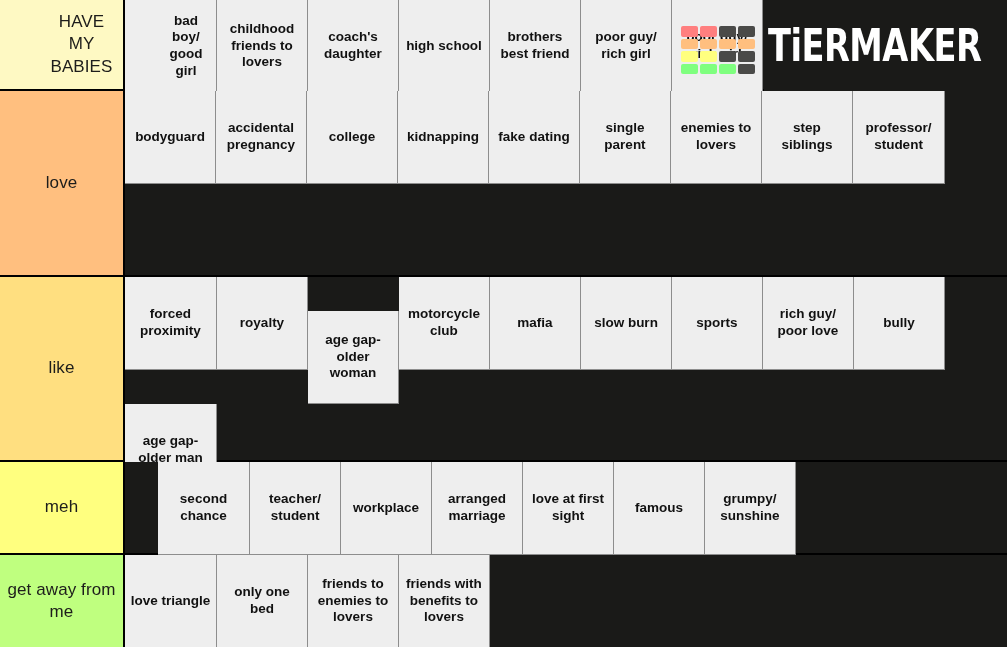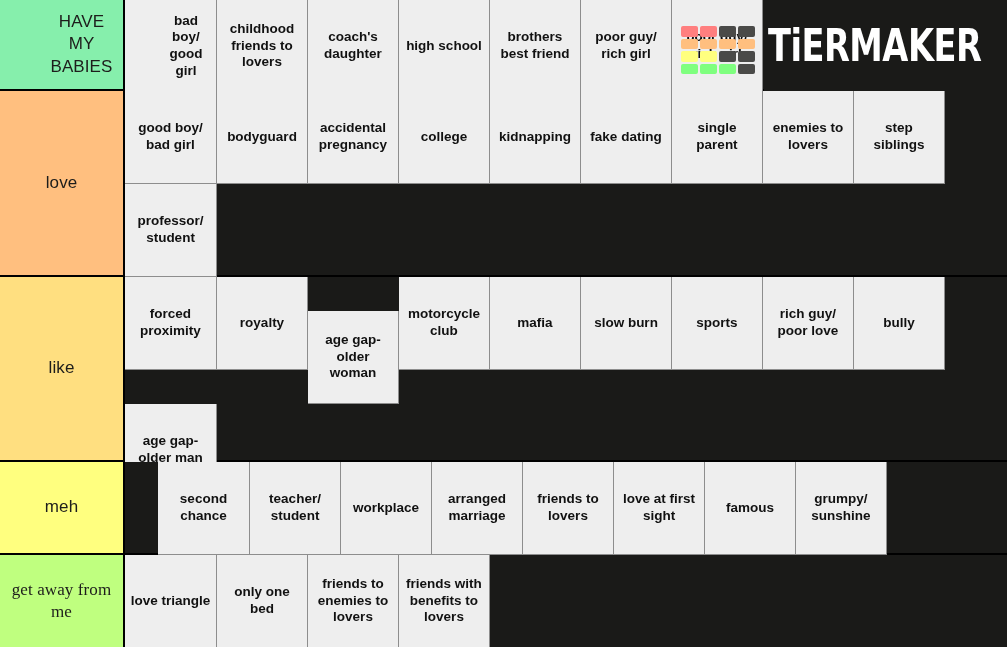--- a/index.html
+++ b/index.html
@@ -111,35 +111,34 @@
     display: block;
   }
 </style>
 </head>
 <body>
 
 <div id="tierlist">
 
   <div id="rows-container">
       <div class="tier-row" style="height: 91px;">
-        <div class="tier-label" style="background: #86efac; padding-left: 46px;">HAVE MY BABIES</div>
+        <div class="tier-label" style="background: #fef9c3; padding-left: 46px;">HAVE MY BABIES</div>
         <div class="tier-items">
           <div class="item" style="flex: 0 0 92px; width: 92px; height: 93px; padding-left: 36px;">bad boy/ good girl</div>
           <div class="item" style="flex: 0 0 91px; width: 91px; height: 93px;">childhood friends to lovers</div>
           <div class="item" style="flex: 0 0 91px; width: 91px; height: 93px;">coach's daughter</div>
           <div class="item" style="flex: 0 0 91px; width: 91px; height: 93px;">high school</div>
           <div class="item" style="flex: 0 0 91px; width: 91px; height: 93px;">brothers best friend</div>
           <div class="item" style="flex: 0 0 91px; width: 91px; height: 93px;">poor guy/ rich girl</div>
           <div class="item" style="flex: 0 0 91px; width: 91px; height: 93px;">poor guy/ rich girl</div>
         </div>
       </div>
       <div class="tier-row" style="height: 186px;">
         <div class="tier-label" style="background: rgb(255, 191, 127);">love</div>
         <div class="tier-items">
-          <div class="item" style="flex: 0 0 92px; width: 92px; height: 93px;">good boy/ bad girl</div>
           <div class="item" style="flex: 0 0 91px; width: 91px; height: 93px;">bodyguard</div>
           <div class="item" style="flex: 0 0 91px; width: 91px; height: 93px;">accidental pregnancy</div>
           <div class="item" style="flex: 0 0 91px; width: 91px; height: 93px;">college</div>
           <div class="item" style="flex: 0 0 91px; width: 91px; height: 93px;">kidnapping</div>
           <div class="item" style="flex: 0 0 91px; width: 91px; height: 93px;">fake dating</div>
           <div class="item" style="flex: 0 0 91px; width: 91px; height: 93px;">single parent</div>
           <div class="item" style="flex: 0 0 91px; width: 91px; height: 93px;">enemies to lovers</div>
           <div class="item" style="flex: 0 0 91px; width: 91px; height: 93px;">step siblings</div>
           <div class="item" style="flex: 0 0 92px; width: 92px; height: 93px;">professor/ student</div>
         </div>
@@ -159,28 +158,27 @@
           <div class="item" style="flex: 0 0 92px; width: 92px; height: 93px;">age gap- older man</div>
         </div>
       </div>
       <div class="tier-row" style="height: 93px; gap: 33px;">
         <div class="tier-label" style="background: rgb(255, 255, 127);">meh</div>
         <div class="tier-items">
           <div class="item" style="flex: 0 0 92px; width: 92px; height: 93px;">second chance</div>
           <div class="item" style="flex: 0 0 91px; width: 91px; height: 93px;">teacher/ student</div>
           <div class="item" style="flex: 0 0 91px; width: 91px; height: 93px;">workplace</div>
           <div class="item" style="flex: 0 0 91px; width: 91px; height: 93px;">arranged marriage</div>
-          <div class="item" style="flex: 0 0 91px; width: 91px; height: 93px;">friends to lovers</div>
           <div class="item" style="flex: 0 0 91px; width: 91px; height: 93px;">love at first sight</div>
           <div class="item" style="flex: 0 0 91px; width: 91px; height: 93px;">famous</div>
           <div class="item" style="flex: 0 0 91px; width: 91px; height: 93px;">grumpy/ sunshine</div>
         </div>
       </div>
       <div class="tier-row" style="height: 92px;">
-        <div class="tier-label" style="background: rgb(191, 255, 127); font-family: Liberation Serif, serif;">get away from me</div>
+        <div class="tier-label" style="background: rgb(191, 255, 127);">get away from me</div>
         <div class="tier-items">
           <div class="item" style="flex: 0 0 92px; width: 92px; height: 93px;">love triangle</div>
           <div class="item" style="flex: 0 0 91px; width: 91px; height: 93px;">only one bed</div>
           <div class="item" style="flex: 0 0 91px; width: 91px; height: 93px;">friends to enemies to lovers</div>
           <div class="item" style="flex: 0 0 91px; width: 91px; height: 93px;">friends with benefits to lovers</div>
         </div>
       </div>
     </div>
 
   <div class="watermark">

